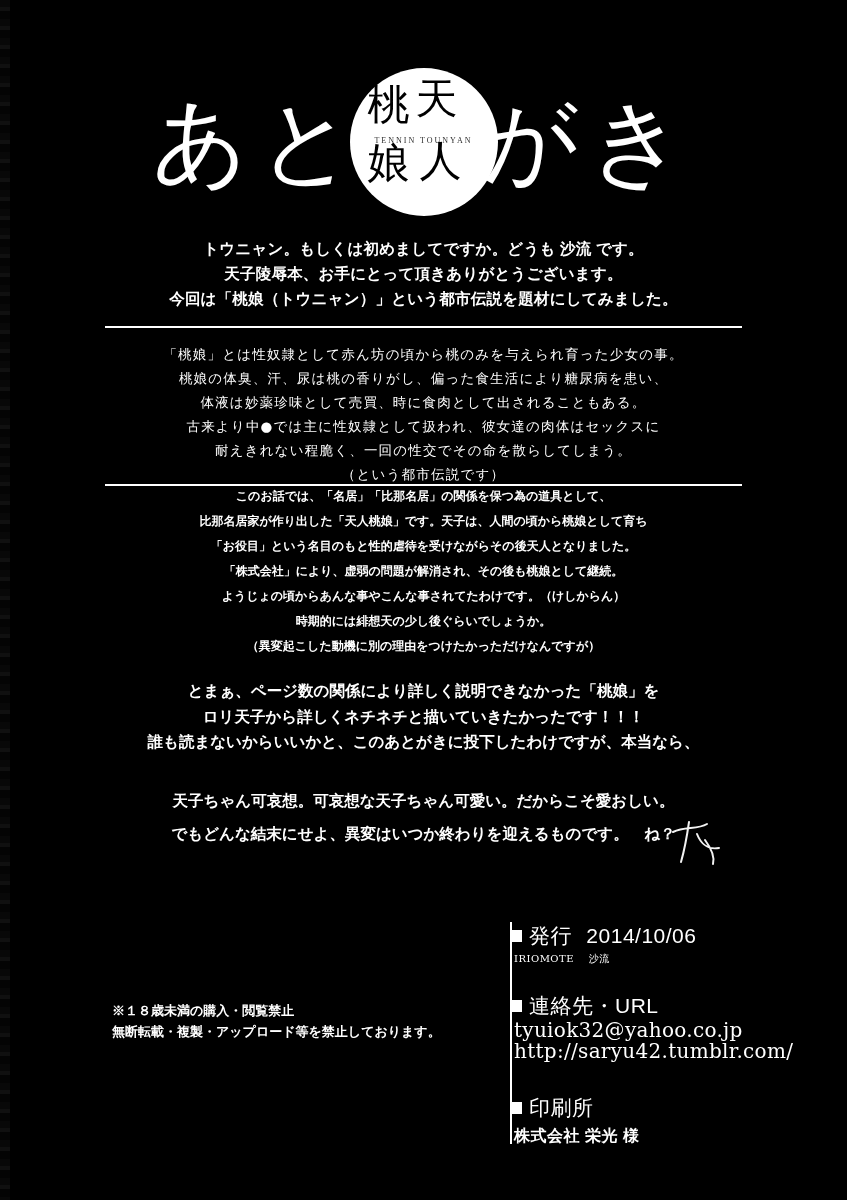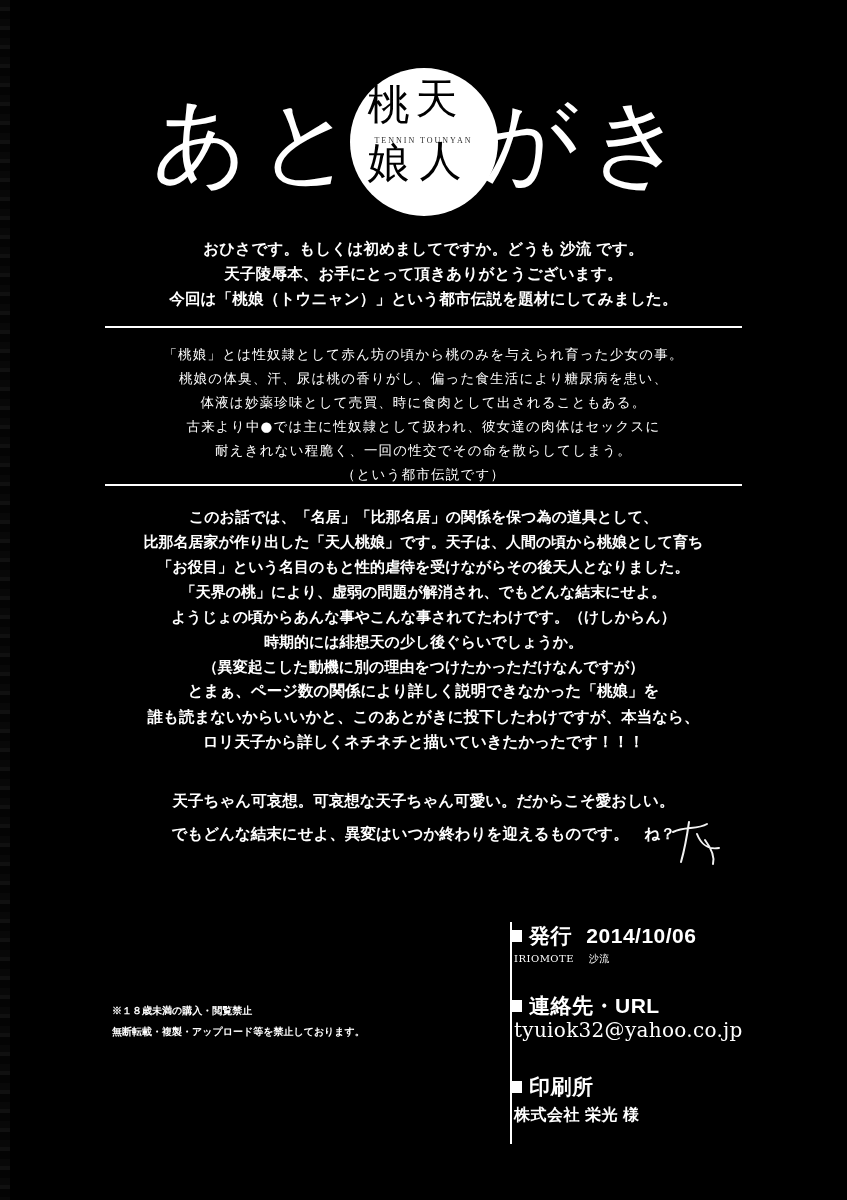--- a/index.html
+++ b/index.html
@@ -127,22 +127,22 @@
 
   .legend {
     top: 342px;
     font-family: "DejaVu Serif", serif;
     font-size: 13.5px;
     line-height: 24px;
     letter-spacing: 1.2px;
   }
 
   .body1 {
-    top: 504px;
-    font-size: 15px;
+    top: 484px;
+    font-size: 12px;
     line-height: 25px;
     font-weight: bold;
     text-align: center;
   }
   .body2 {
     top: 678px;
     font-size: 15.5px;
     line-height: 25.5px;
     font-weight: bold;
   }
@@ -159,21 +159,21 @@
     top: 818px;
     width: 60px; height: 50px;
     opacity: .95;
   }
 
   
   .footer-left {
     position: absolute;
     left: 112px;
     top: 1000px;
-    font-size: 10px;
+    font-size: 13px;
     line-height: 21px;
     font-weight: bold;
     text-align: left;
   }
 
   .footer-right {
     position: absolute;
     left: 510px;
     top: 922px;
     text-align: left;
@@ -182,21 +182,21 @@
     position: absolute;
     left: 510px;
     top: 922px;
     width: 2px;
     height: 222px;
     background: #ffffff;
   }
   .fr-sect { margin-bottom: 4px; }
   .fr-head {
     font-size: 21px;
-    font-weight: bold;
+    font-weight: normal;
     letter-spacing: .5px;
     display: flex;
     align-items: center;
     gap: 4px;
     white-space: pre;
   }
   .fr-head .sq {
     display: inline-block;
     width: 12px; height: 12px;
     background: #fff;
@@ -245,21 +245,21 @@
     <div class="logo-inner">
       <span class="logo-kanji lk1">桃</span>
       <span class="logo-kanji lk2">天</span>
       <span class="logo-kanji lk3">娘</span>
       <span class="logo-kanji lk4">人</span>
       <span class="logo-roman">TENNIN TOUNYAN</span>
     </div>
   </div>
 
   <div class="block intro">
-    <span class="line">おひさです。もしくは初めましてですか。どうも 沙流 です。</span>
+    <span class="line">トウニャン。もしくは初めましてですか。どうも 沙流 です。</span>
     <span class="line">天子陵辱本、お手にとって頂きありがとうございます。</span>
     <span class="line">今回は「桃娘（トウニャン）」という都市伝説を題材にしてみました。</span>
   </div>
 
   <div class="rule r1"></div>
 
   <div class="block legend">
     <span class="line">「桃娘」とは性奴隷として赤ん坊の頃から桃のみを与えられ育った少女の事。</span>
     <span class="line">桃娘の体臭、汗、尿は桃の香りがし、偏った食生活により糖尿病を患い、</span>
     <span class="line">体液は妙薬珍味として売買、時に食肉として出されることもある。</span>
@@ -267,30 +267,30 @@
     <span class="line">耐えきれない程脆く、一回の性交でその命を散らしてしまう。</span>
     <span class="line">（という都市伝説です）</span>
   </div>
 
   <div class="rule r2"></div>
 
   <div class="block body1">
     <span class="line">このお話では、「名居」「比那名居」の関係を保つ為の道具として、</span>
     <span class="line">比那名居家が作り出した「天人桃娘」です。天子は、人間の頃から桃娘として育ち</span>
     <span class="line">「お役目」という名目のもと性的虐待を受けながらその後天人となりました。</span>
-    <span class="line">「天界の桃」により、虚弱の問題が解消され、でもどんな結末にせよ。</span>
+    <span class="line">「株式会社」により、虚弱の問題が解消され、その後も桃娘として継続。</span>
     <span class="line">ようじょの頃からあんな事やこんな事されてたわけです。（けしからん）</span>
     <span class="line">時期的には緋想天の少し後ぐらいでしょうか。</span>
     <span class="line">（異変起こした動機に別の理由をつけたかっただけなんですが）</span>
   </div>
 
   <div class="block body2">
     <span class="line">とまぁ、ページ数の関係により詳しく説明できなかった「桃娘」を</span>
+    <span class="line">ロリ天子から詳しくネチネチと描いていきたかったです！！！</span>
     <span class="line">誰も読まないからいいかと、このあとがきに投下したわけですが、本当なら、</span>
-    <span class="line">ロリ天子から詳しくネチネチと描いていきたかったです！！！</span>
   </div>
 
   <div class="block body3">
     <span class="line">天子ちゃん可哀想。可哀想な天子ちゃん可愛い。だからこそ愛おしい。</span>
     <span class="line">でもどんな結末にせよ、異変はいつか終わりを迎えるものです。　ね？</span>
   </div>
 
   <svg class="signature" viewBox="0 0 60 50">
     <path d="M6 14 C18 8, 30 12, 40 6 M22 4 C20 18, 18 30, 14 44 M30 16 C34 26, 40 32, 52 30 M38 22 C44 30, 48 38, 46 46" stroke="#ffffff" stroke-width="2" fill="none" stroke-linecap="round"></path>
   </svg>
@@ -316,20 +316,21 @@
         <span>沙流</span>
       </div>
     </div>
 
     <div class="fr-sect sp-36">
       <div class="fr-head">
         <span class="sq"></span>
         <span>連絡先・URL</span>
       </div>
       <div class="fr-mono">tyuiok32@yahoo.co.jp</div>
+      <div class="fr-mono">http://saryu42.tumblr.com/</div>
     </div>
 
     <div class="fr-sect sp-30">
       <div class="fr-head">
         <span class="sq"></span>
         <span>印刷所</span>
       </div>
       <div class="fr-print">株式会社 栄光 様</div>
     </div>
 

